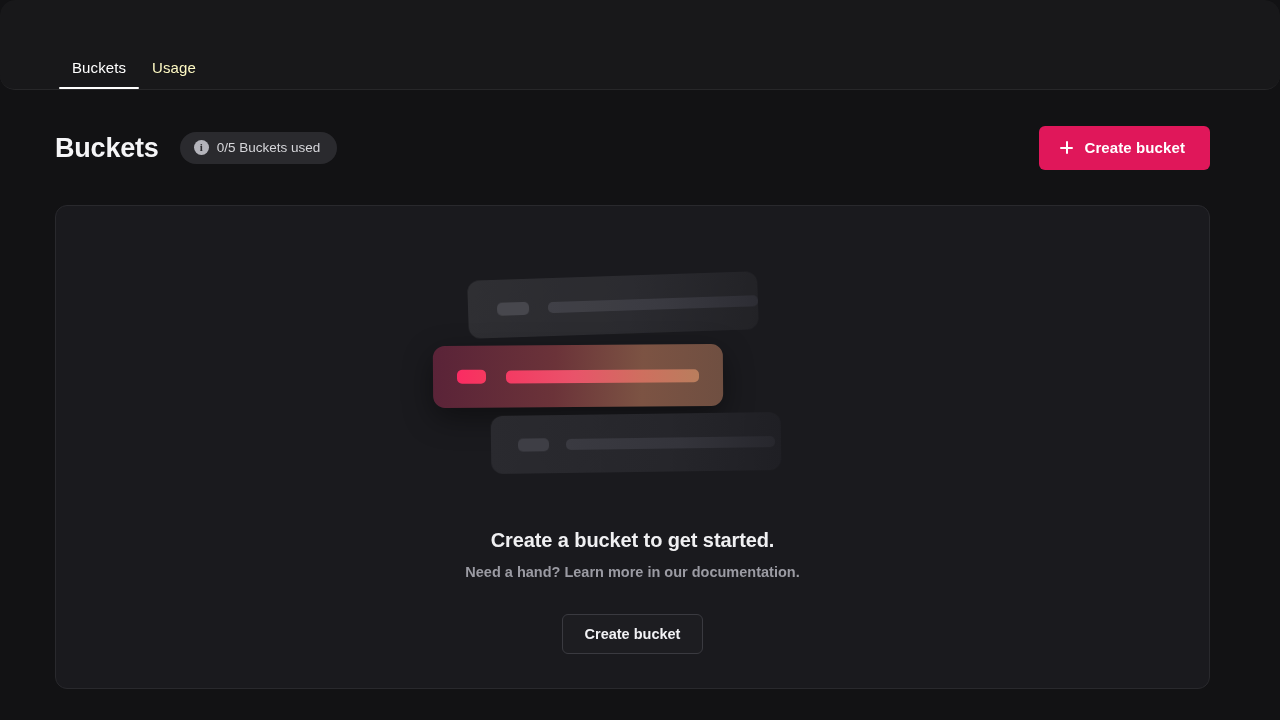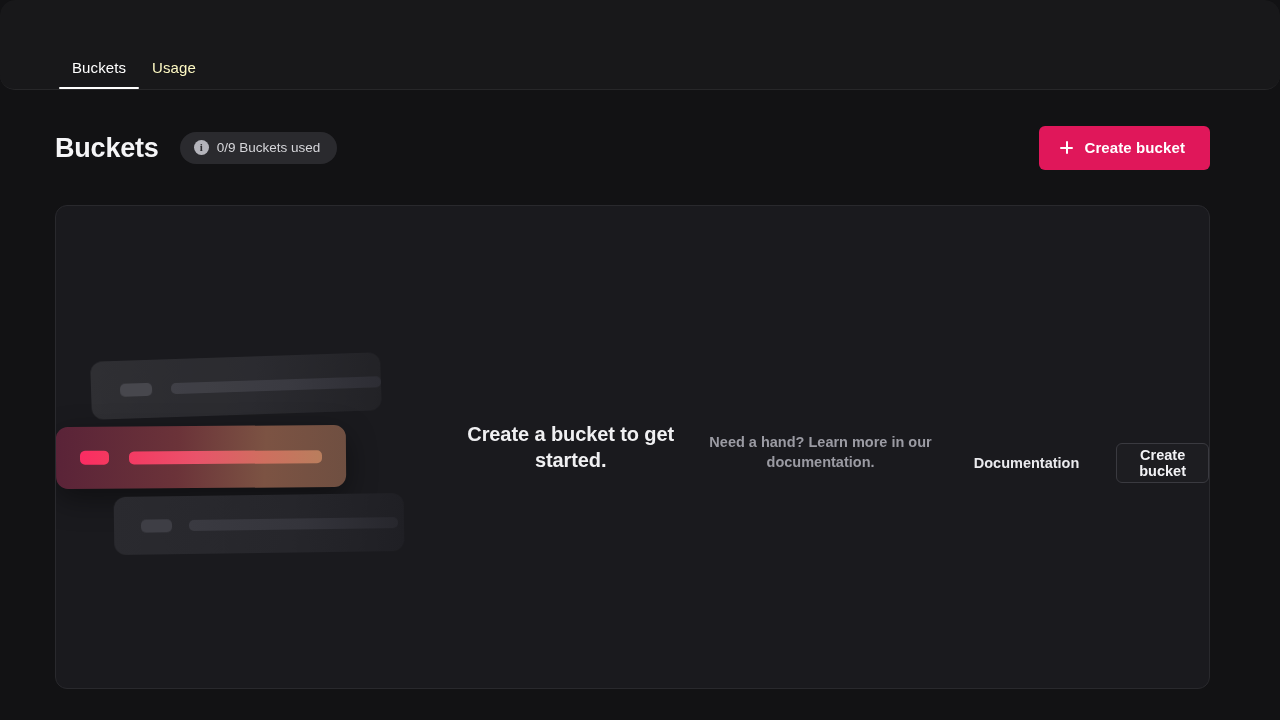--- a/index.html
+++ b/index.html
@@ -145,21 +145,21 @@
 
   
   .card {
     position: relative;
     margin: 0 70px 0 55px;
     height: 484px;
     border: 1px solid #29292d;
     border-radius: 12px;
     background: #1a1a1e;
     display: flex;
-    flex-direction: row;
+    flex-direction: column;
     align-items: center;
     overflow: hidden;
   }
 
   
   .illustration {
     position: relative;
     width: 400px;
     height: 265px;
     margin-top: 56px;
@@ -307,21 +307,21 @@
     <button class="tab active">Buckets</button>
     <button class="tab">Usage</button>
   </div>
 </div>
 
 <div class="page-head">
   <h1 class="page-title">Buckets</h1>
 
   <div class="badge">
     <span class="info-icon">i</span>
-    <span>0/9 Buckets used</span>
+    <span>0/5 Buckets used</span>
   </div>
 
   <div class="spacer"></div>
 
   <button class="btn-primary">
     <span class="plus-icon"></span>
     <span>Create bucket</span>
   </button>
 </div>
 
@@ -339,17 +339,16 @@
     <div class="row row-bot">
       <span class="chip"></span>
       <span class="bar"></span>
     </div>
   </div>
 
   <div class="empty-title">Create a bucket to get started.</div>
   <div class="empty-sub">Need a hand? Learn more in our documentation.</div>
 
   <div class="actions">
-    <button class="btn-link">Documentation</button>
     <button class="btn-outline">Create bucket</button>
   </div>
 
 </div>
 
 </body></html>

